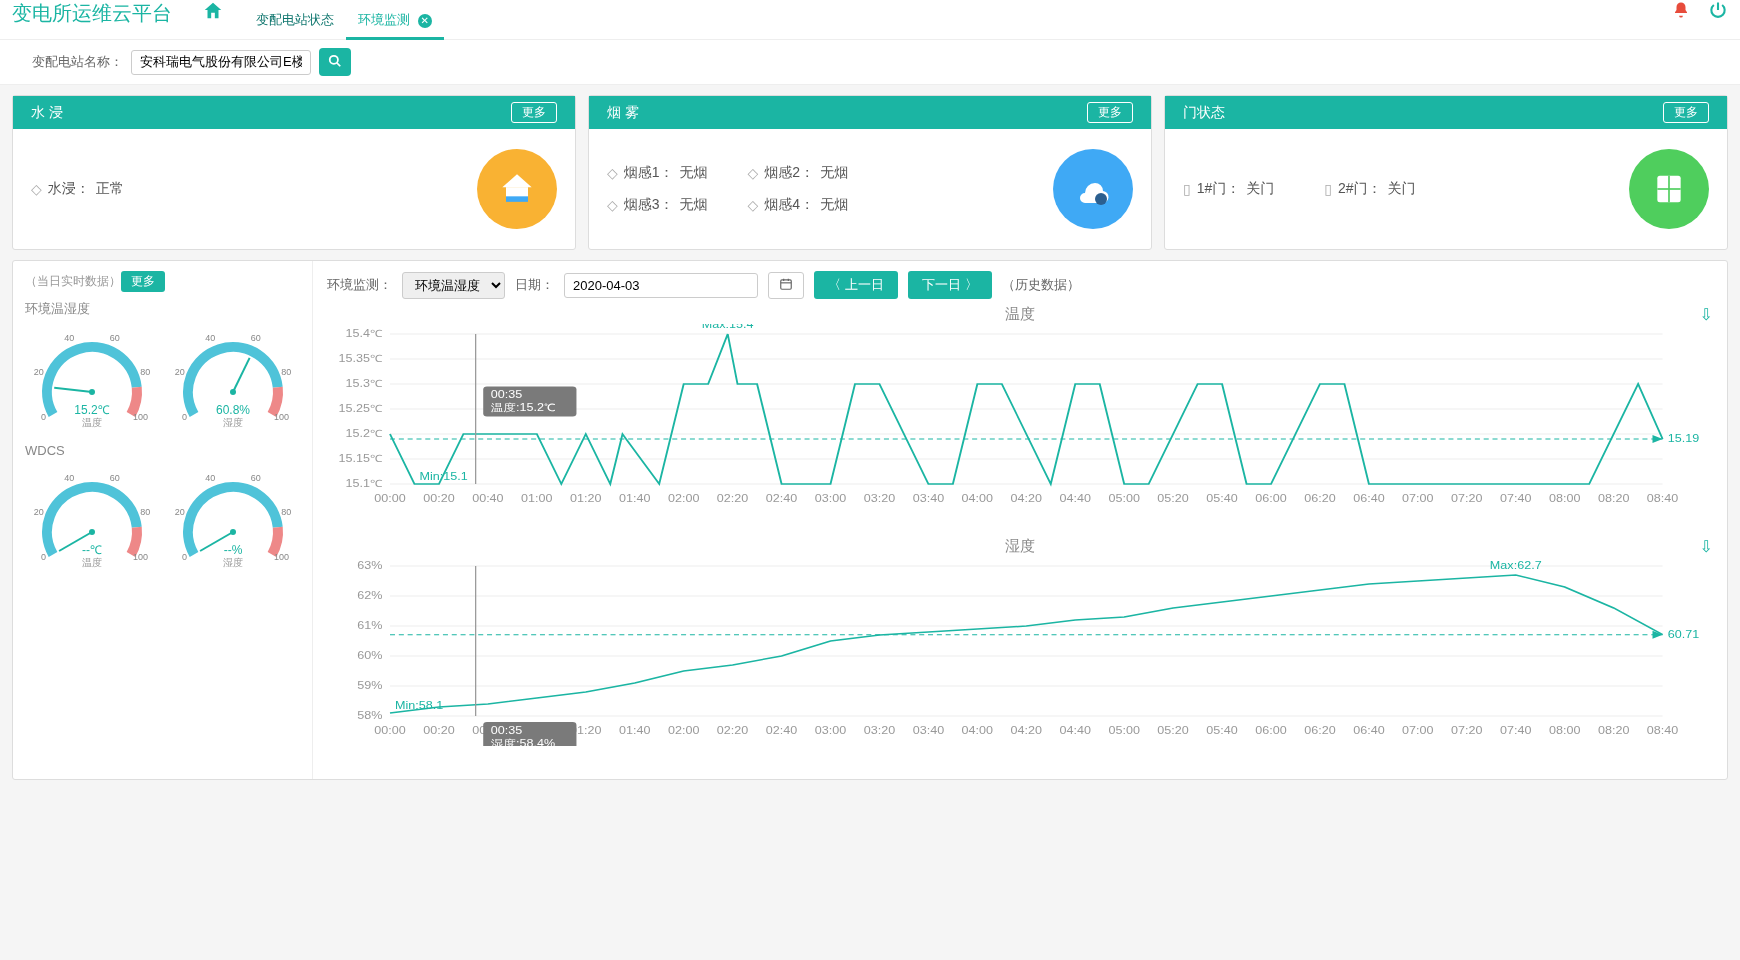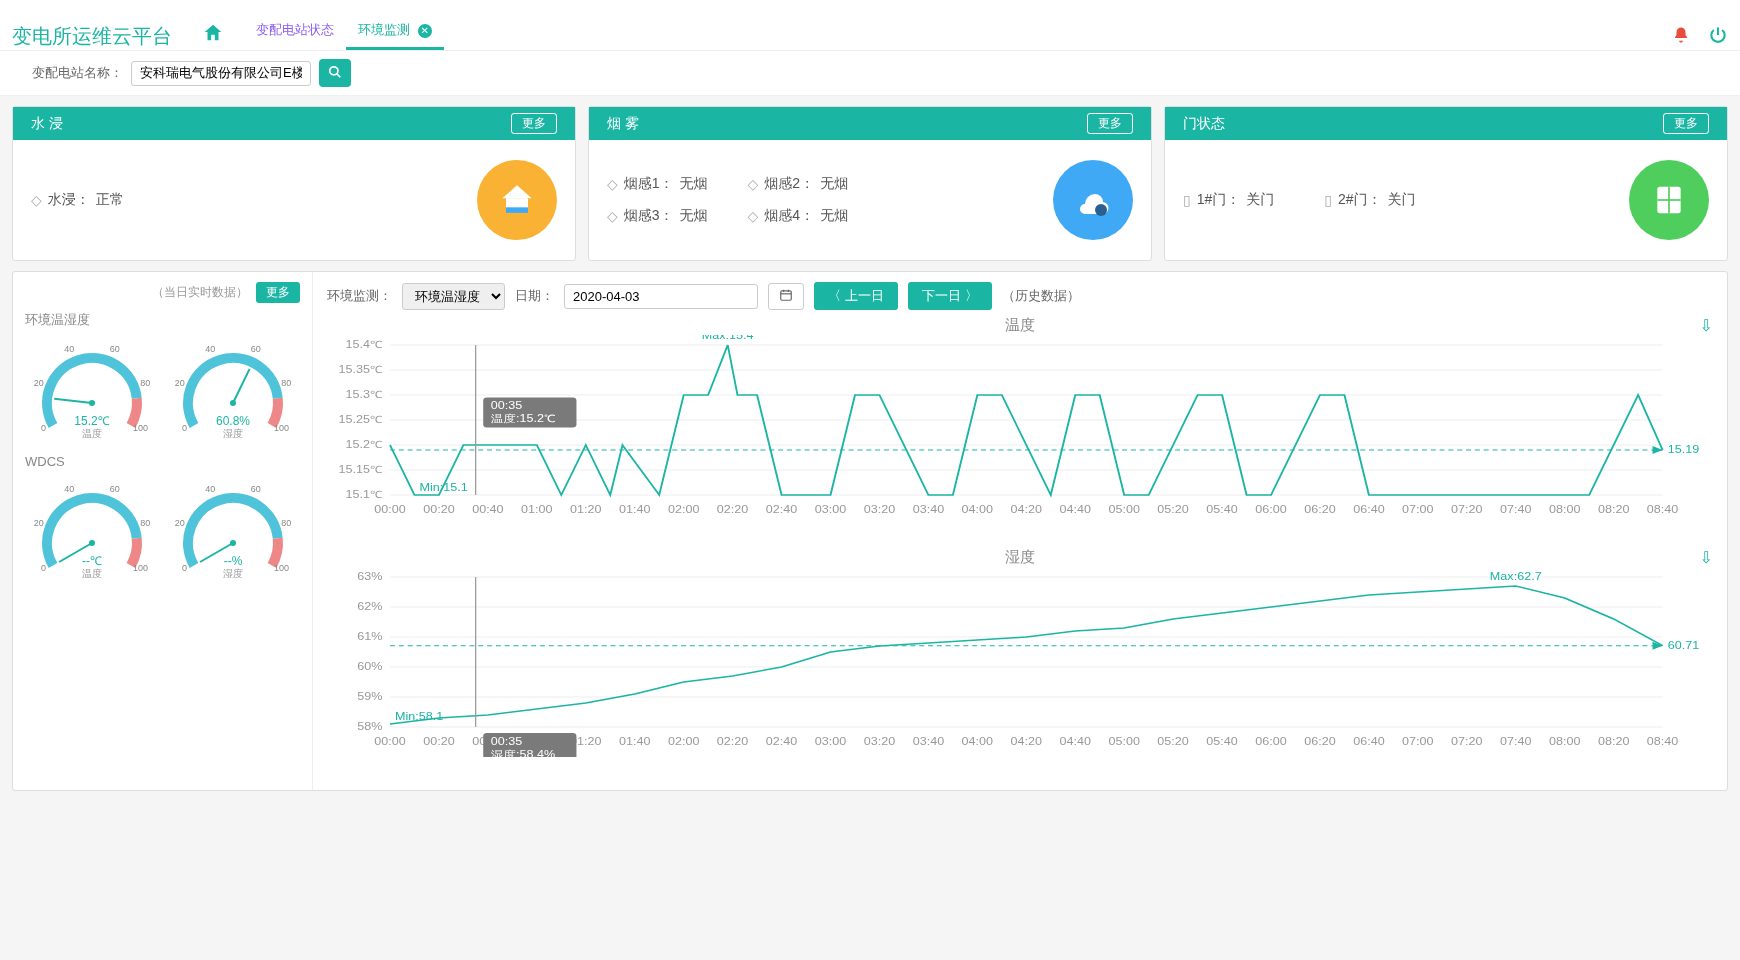--- a/index.html
+++ b/index.html
@@ -1,21 +1,21 @@
 <!DOCTYPE html>
 <html><head>
 <meta charset="utf-8">
 <style>
 * { box-sizing: border-box; margin: 0; padding: 0; font-family: "Microsoft YaHei", sans-serif; }
 body { background: #f5f5f5; font-size: 13px; color: #333; }
 
-.top-bar { background: #fff; height: 51px; display: flex; align-items: flex-end; padding: 0 12px; border-bottom: 1px solid #eee; }
+.top-bar { background: #fff; height: 40px; display: flex; align-items: flex-start; padding: 0 12px; border-bottom: 1px solid #eee; }
 .app-title { color: #1BB5A3; font-size: 20px; font-weight: 500; margin-right: 30px; }
 .home-icon { color: #1BB5A3; font-size: 22px; margin-right: 20px; cursor: pointer; }
-.tab { color: #8b5cf6; padding: 0 12px; height: 40px; line-height: 40px; cursor: pointer; position: relative; }
+.tab { color: #0f766e; padding: 0 12px; height: 40px; line-height: 40px; cursor: pointer; position: relative; }
 .tab.active { color: #1BB5A3; border-bottom: 3px solid #1BB5A3; }
 .tab-close { display: inline-block; width: 14px; height: 14px; border-radius: 50%; background: #1BB5A3; color: #fff; font-size: 10px; line-height: 14px; text-align: center; margin-left: 4px; }
 .top-right { margin-left: auto; display: flex; gap: 18px; }
 .bell-icon { color: #E74C3C; font-size: 20px; cursor: pointer; }
 .power-icon { color: #1BB5A3; font-size: 20px; cursor: pointer; }
 
 .search-row { background: #fff; padding: 8px 12px; display: flex; align-items: center; gap: 8px; border-bottom: 1px solid #eee; }
 .search-label { color: #666; font-size: 13px; margin-left: 20px; }
 .search-input { border: 1px solid #ccc; border-radius: 3px; padding: 4px 8px; width: 180px; font-size: 13px; }
 .search-btn { background: #1BB5A3; border: none; color: #fff; width: 32px; height: 28px; border-radius: 4px; cursor: pointer; font-size: 14px; }
@@ -29,21 +29,21 @@
 .sensor-item { color: #555; font-size: 14px; display: flex; align-items: center; gap: 6px; }
 .sensor-icon { color: #aaa; font-size: 14px; }
 .big-icon { width: 80px; height: 80px; border-radius: 50%; display: flex; align-items: center; justify-content: center; flex-shrink: 0; }
 .icon-yellow { background: #F9B233; }
 .icon-blue { background: #3FA9F5; }
 .icon-green { background: #4FCE5D; }
 
 .temp-panel { margin: 0 12px 12px; background: #fff; border: 1px solid #ddd; border-radius: 3px; }
 .temp-body { display: flex; }
 .gauge-col { width: 300px; padding: 10px 12px; border-right: 1px solid #eee; }
-.gauge-head { display: flex; justify-content: flex-end; align-items: center; gap: 8px; color: #999; font-size: 12px; margin-bottom: 4px; }
+.gauge-head { display: flex; justify-content: flex-start; align-items: center; color: #999; font-size: 12px; margin-bottom: 4px; }
 .more-btn2 { background: #1BB5A3; border:none; color: #fff; padding: 2px 10px; border-radius: 3px; font-size: 12px; cursor: pointer; }
 .gauge-title { color: #888; font-size: 13px; margin: 8px 0 4px; }
 .gauge-row { display: flex; gap: 8px; }
 .gauge-box { flex: 1; text-align: center; }
 .gauge-svg { width: 130px; height: 110px; }
 .gauge-val { fill: #1BB5A3; font-size: 12px; }
 .gauge-unit { fill: #999; font-size: 10px; }
 .gauge-tick { fill: #888; font-size: 9px; }
 .gauge-arc-bg { fill: none; stroke: #4FC3D9; stroke-width: 10; }
 .gauge-arc-end { fill: none; stroke: #E88; stroke-width: 10; }

